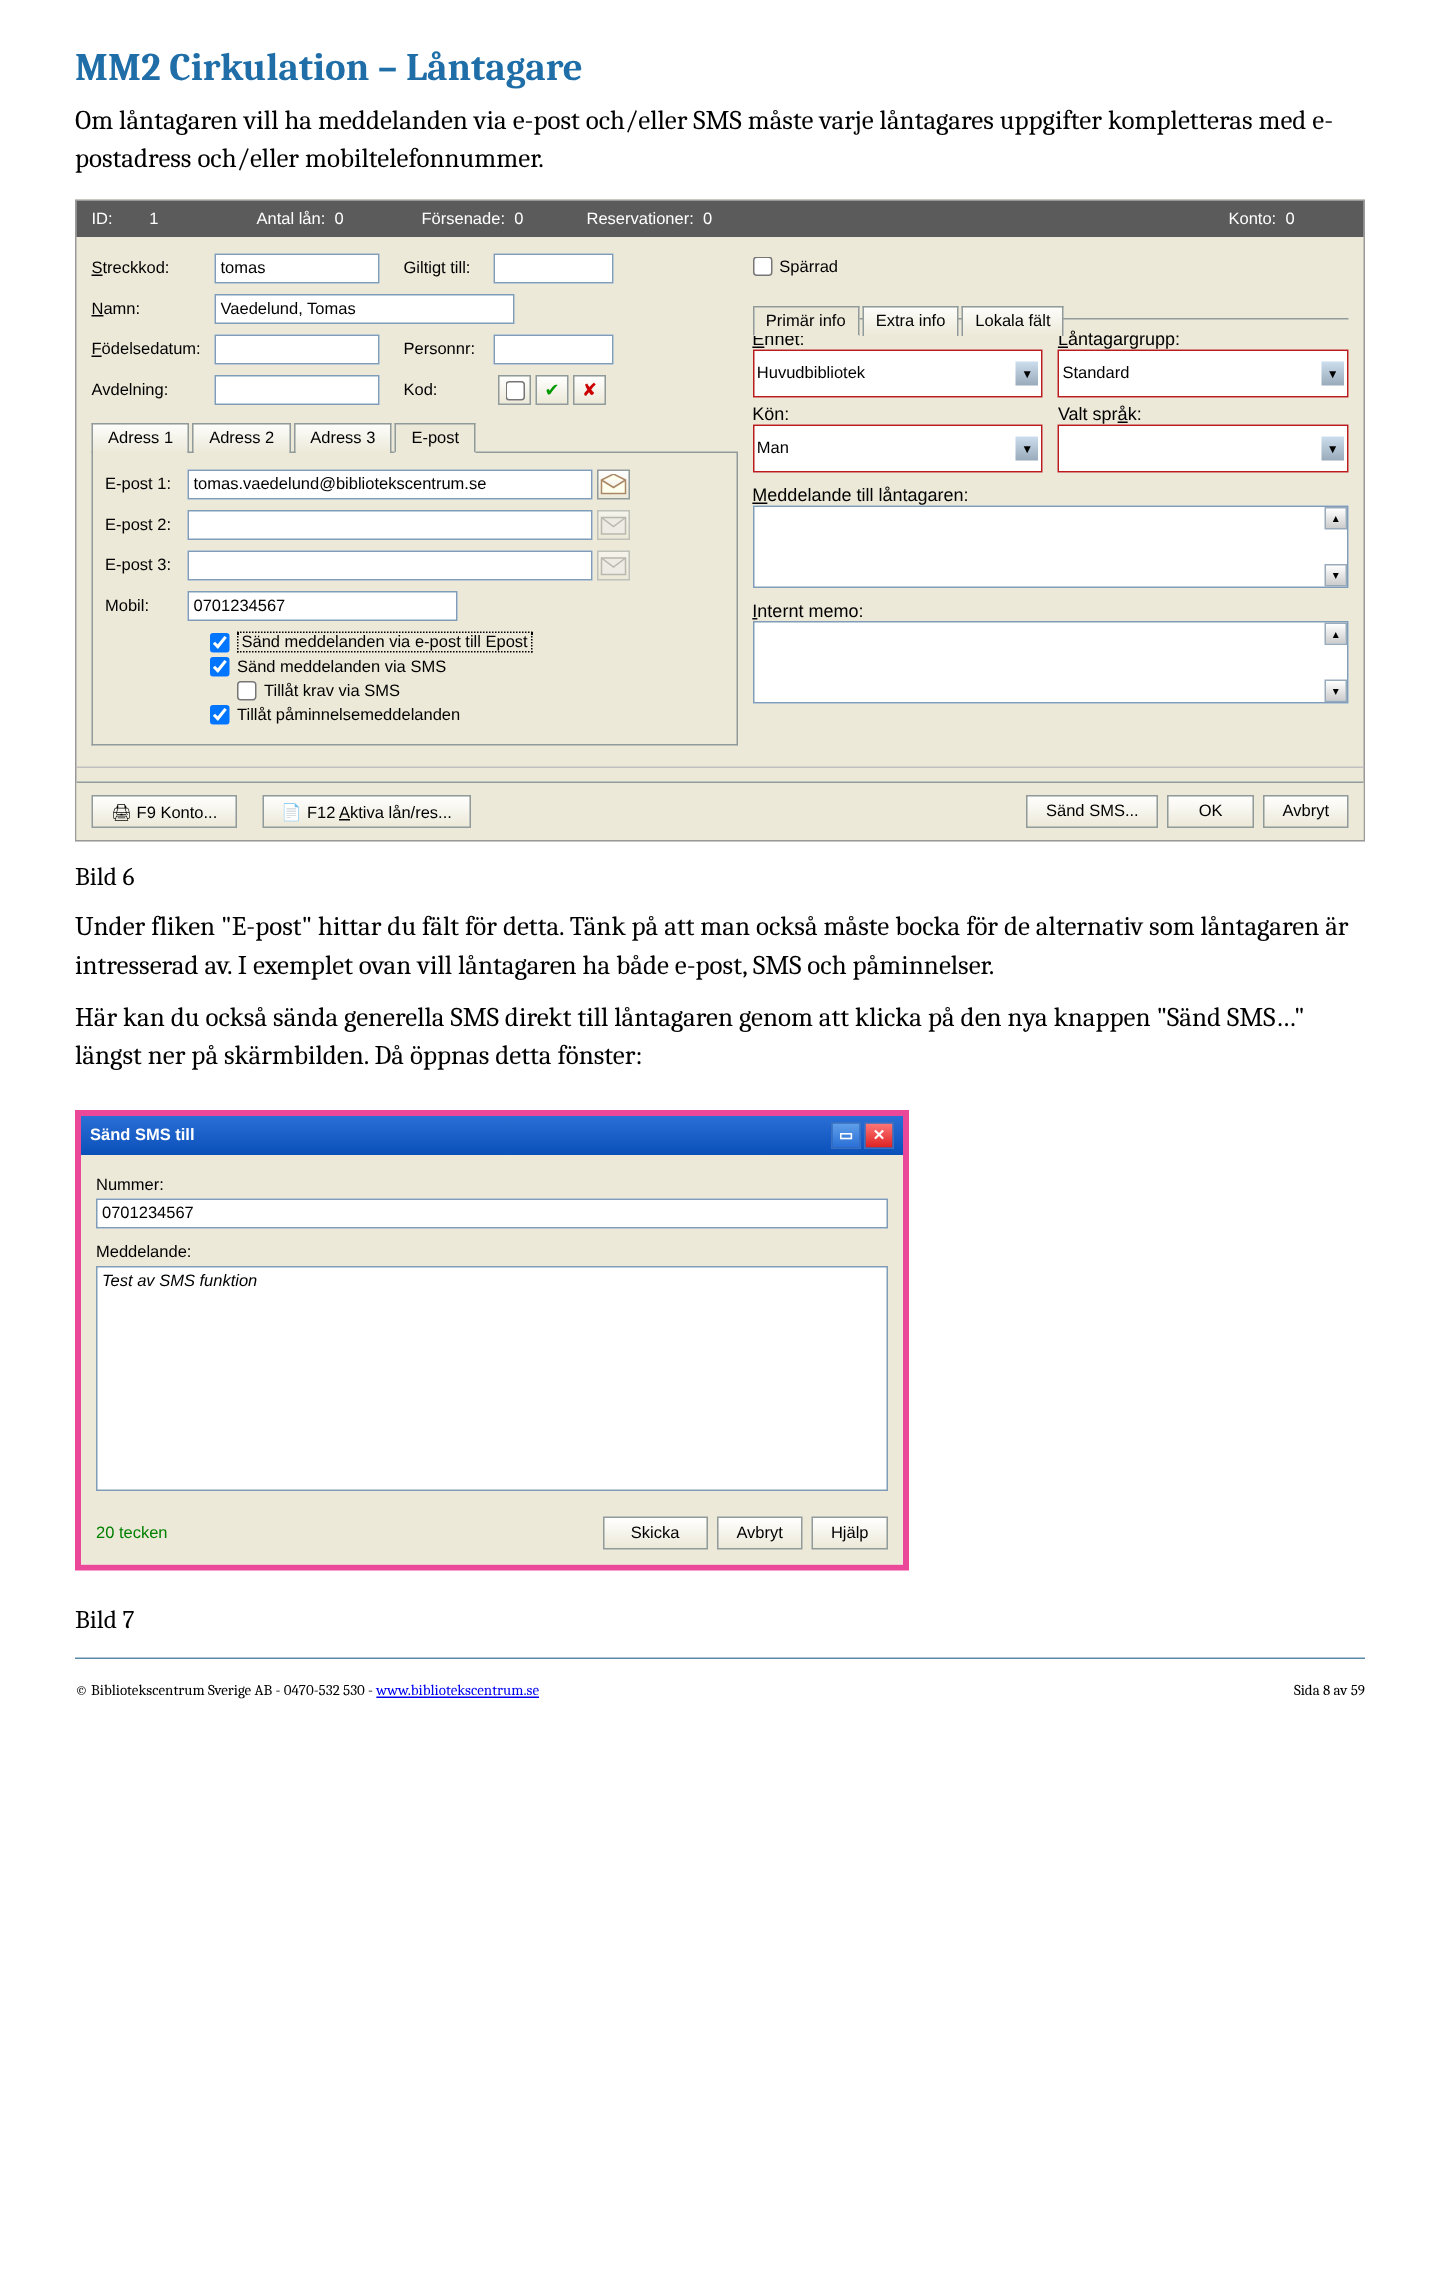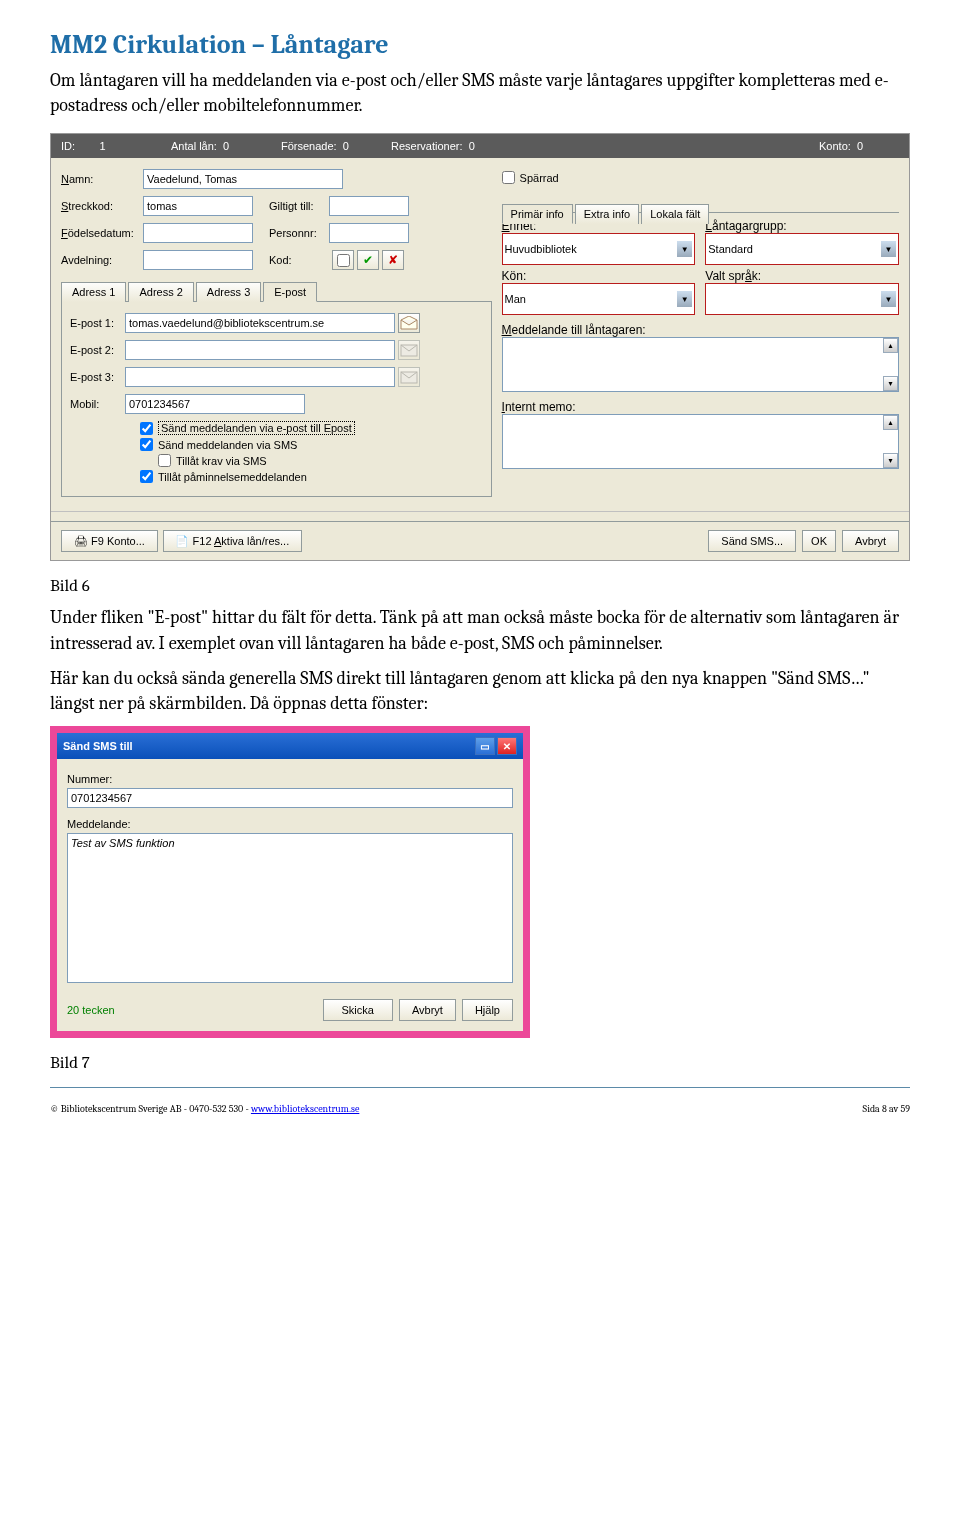--- a/index.html
+++ b/index.html
@@ -32,26 +32,26 @@
 .right-tabs { display: flex; margin-bottom: 0; border-bottom: 1px solid #919b9c; }
 .right-tab { padding: 3px 8px; border: 1px solid #919b9c; border-bottom: none; font-size: 11px; background: linear-gradient(#fdfdfb,#ece9d8); margin-right: 2px; position: relative; top: 12px; }
 .right-tab.active { background: #ece9d8; border-bottom: 1px solid #ece9d8; }
 .right-panel-content { padding: 6px 0; }
 .select-box { height: 20px; border: 1px solid #b91c1c; background: #fff; font-size: 11px; padding: 15px 2px; display: flex; align-items: center; justify-content: space-between; }
 .dropdown-btn { width: 15px; height: 16px; background: linear-gradient(#cde,#9ab); display: flex; align-items: center; justify-content: center; font-size: 8px; }
 .memo-box { border: 1px solid #7f9db9; background: #fff; height: 55px; position: relative; }
 .scroll-arrow { position: absolute; right: 0; width: 15px; height: 15px; background: linear-gradient(#fff,#ccc); border: 1px solid #9ab; font-size: 8px; display: flex; align-items: center; justify-content: center; }
 .bottom-bar { border-top: 1px solid #919b9c; padding: 8px 10px; display: flex; justify-content: space-between; background: #ece9d8; }
 .btn { padding: 2px 12px; border: 1px solid #919b9c; background: linear-gradient(#fff,#ece9d8); font-size: 11px; font-family: Tahoma, Arial, sans-serif; height: 22px; cursor: pointer; }
-.btn-group-left { display: flex; gap: 5px; }
+.btn-group-left { display: flex; gap: 17px; }
 .btn-group-right { display: flex; gap: 6px; }
 .icon-envelope { width: 18px; height: 14px; }
 .spacer-div { height: 6px; border-top: 1px solid #c0c0c0; margin: 4px 0; }
 
-.screenshot2 { width: 480px; font-family: Tahoma, Arial, sans-serif; font-size: 11px; border: 7px solid #ec4899; margin: 10px 0; }
+.screenshot2 { width: 556px; font-family: Tahoma, Arial, sans-serif; font-size: 11px; border: 4px solid #ec4899; margin: 24px 0; }
 .sc2-title { background: linear-gradient(#2a6fd6,#0a50b9); color: #fff; font-weight: bold; padding: 4px 6px; display: flex; align-items: center; justify-content: space-between; }
 .sc2-title-btns { display: flex; gap: 2px; }
 .sc2-tbtn { width: 20px; height: 18px; display: inline-flex; align-items: center; justify-content: center; font-size: 10px; border: 1px solid #3a70c0; }
 .sc2-tbtn.min { background: linear-gradient(#5f9fe8,#2a6fd6); color: #fff; }
 .sc2-tbtn.close { background: linear-gradient(#f77,#d22); color: #fff; }
 .sc2-body { background: #ece9d8; padding: 10px; }
 .sc2-label { margin: 4px 0 3px 0; }
 .sc2-input { width: 100%; height: 20px; border: 1px solid #7f9db9; background: #fff; padding: 1px 3px; font-size: 11px; font-family: Tahoma, Arial, sans-serif; }
 .sc2-textarea { width: 100%; height: 150px; border: 1px solid #7f9db9; background: #fff; padding: 3px; font-size: 11px; font-family: Tahoma, Arial, sans-serif; resize: none; font-style: italic; }
 .sc2-footer { display: flex; justify-content: space-between; align-items: center; margin-top: 14px; }
@@ -68,28 +68,28 @@
   <div class="sc1-header">
     <span class="sp"><span>ID:</span>&nbsp;&nbsp;&nbsp;&nbsp;&nbsp;&nbsp;&nbsp;&nbsp;<span>1</span></span>
     <span class="sp"><span>Antal lån:</span>&nbsp;&nbsp;<span>0</span></span>
     <span class="sp"><span>Försenade:</span>&nbsp;&nbsp;<span>0</span></span>
     <span class="sp"><span>Reservationer:</span>&nbsp;&nbsp;<span>0</span></span>
     <span class="sp" style="margin-left:auto;"><span>Konto:</span>&nbsp;&nbsp;<span>0</span></span>
   </div>
   <div class="sc1-body">
     <div class="sc1-left">
       <div class="field-row">
-        <span class="field-label"><u>N</u>amn:</span>
-        <input class="text-input" style="width: 200px;" value="Vaedelund, Tomas">
-      </div>
-      <div class="field-row">
         <span class="field-label"><u>S</u>treckkod:</span>
         <input class="text-input" style="width: 110px;" value="tomas">
         <span style="width:60px;margin-left:16px;font-size:11px;">Giltigt till:</span>
         <input class="text-input" style="width: 80px;" value="">
+      </div>
+      <div class="field-row">
+        <span class="field-label"><u>N</u>amn:</span>
+        <input class="text-input" style="width: 200px;" value="Vaedelund, Tomas">
       </div>
       <div class="field-row">
         <span class="field-label"><u>F</u>ödelsedatum:</span>
         <input class="text-input" style="width: 110px;" value="">
         <span style="width:60px;margin-left:16px;font-size:11px;">Personnr:</span>
         <input class="text-input" style="width: 80px;" value="">
       </div>
       <div class="field-row">
         <span class="field-label">Avdelning:</span>
         <input class="text-input" style="width: 110px;" value="">
@@ -217,21 +217,21 @@
     </div>
   </div>
   <div class="spacer-div"></div>
   <div class="bottom-bar">
     <div class="btn-group-left">
       <button class="btn"><span>🖨</span> <span>F9 Konto...</span></button>
       <button class="btn"><span>📄</span> F12 <u>A</u>ktiva lån/res...</button>
     </div>
     <div class="btn-group-right">
       <button class="btn">Sänd SMS...</button>
-      <button class="btn" style="padding:2px 8px;">OK</button>
+      <button class="btn" style="padding:2px 20px;">OK</button>
       <button class="btn">Avbryt</button>
     </div>
   </div>
 </div>
 
 <p class="caption">Bild 6</p>
 <p class="body-text">Under fliken "E-post" hittar du fält för detta. Tänk på att man också måste bocka för de alternativ som låntagaren är intresserad av. I exemplet ovan vill låntagaren ha både e-post, SMS och påminnelser.</p>
 <p class="body-text">Här kan du också sända generella SMS direkt till låntagaren genom att klicka på den nya knappen "Sänd SMS…" längst ner på skärmbilden. Då öppnas detta fönster:</p>
 
 <div class="screenshot2">

